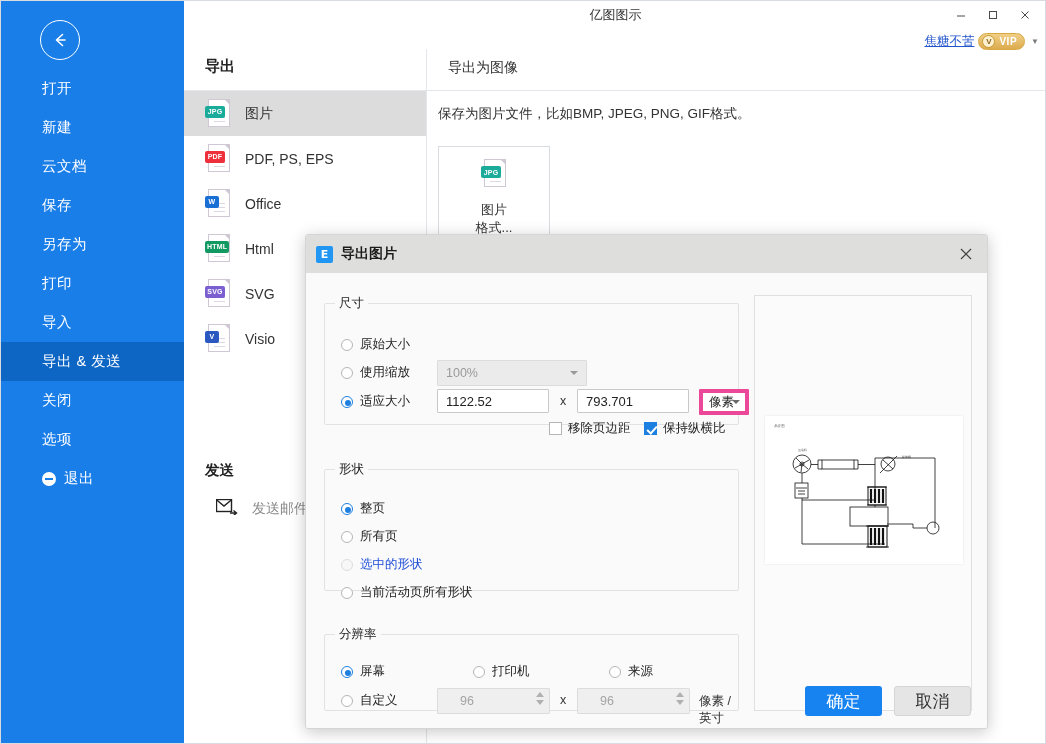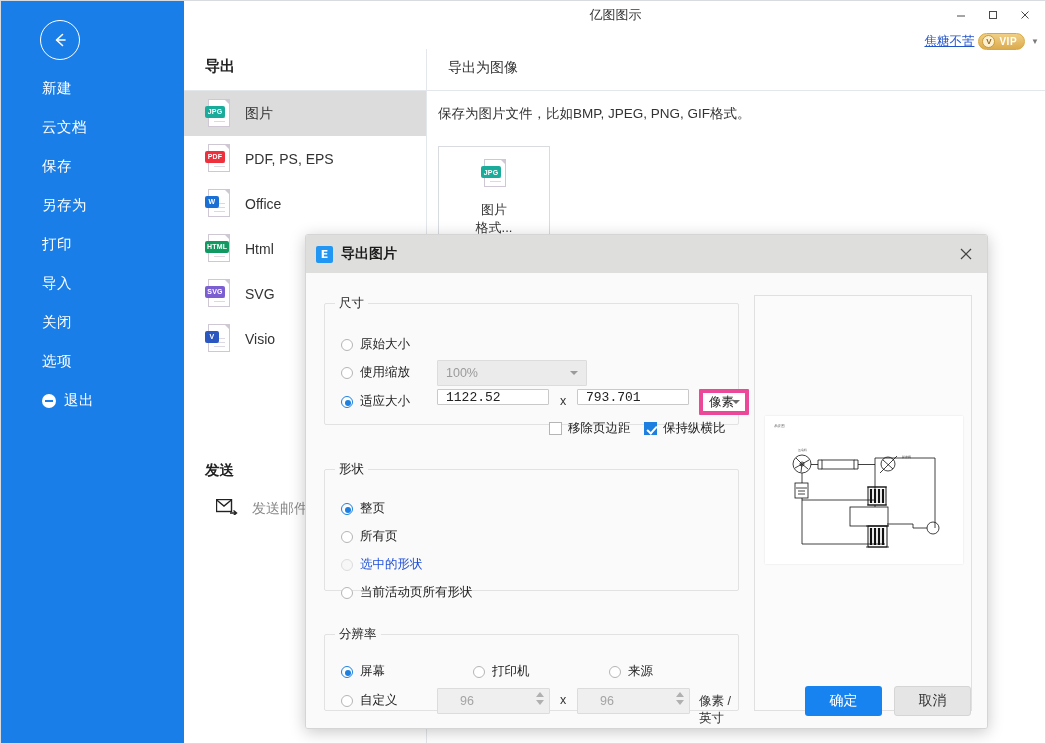--- a/index.html
+++ b/index.html
@@ -284,23 +284,23 @@
   .chk.on::after {
     content: ""; position: absolute; left: 4px; top: 1px;
     width: 4px; height: 8px;
     border: solid #ffffff; border-width: 0 2px 2px 0;
     transform: rotate(42deg);
   }
   .clbl { margin-left: 6px; font-size: 12.5px; color: #222222; }
 
   .txtin {
     border: 1px solid #c9c9c9; background: #ffffff;
-    height: 16px; font-size: 13px; color: #222;
+    height: 24px; font-size: 13px; color: #222;
     padding: 0 8px; border-radius: 1px;
-    font-family: Liberation Mono, monospace;
+    font-family: Liberation Sans, sans-serif;
   }
   .selbox {
     height: 26px; border: 1px solid #dcdcdc; background: #ebebeb;
     display: flex; align-items: center;
     font-size: 12.5px; color: #9a9a9a;
     padding: 0 8px; border-radius: 1px; position: relative;
   }
   .selbox .car {
     position: absolute; right: 8px; top: 50%; margin-top: -2px;
     width: 0; height: 0;
@@ -358,57 +358,63 @@
     position: absolute; left: 9px; top: 8px;
     font-size: 3.4px; color: #666; letter-spacing: .2px;
   }
   .dlg-actions {
     position: absolute; right: 16px; bottom: 14px;
     display: flex; gap: 12px;
   }
   .btn {
     width: 77px; height: 30px;
     border-radius: 3px;
-    font-size: 14px;
+    font-size: 17px;
     display: flex; align-items: center; justify-content: center;
     cursor: pointer; border: 1px solid transparent;
   }
   .btn-ok { background: #1683f0; color: #ffffff; }
   .btn-cancel { background: #e5e5e5; color: #333333; border-color: #d5d5d5; }
 </style>
 </head>
 <body>
 
 <div id="app">
 
   <div class="sidebar">
     <div class="back-btn">
       <svg width="20" height="20" viewBox="0 0 20 20" aria-hidden="true">
         <path d="M12.5 4.5 L6.5 10 L12.5 15.5" fill="none" stroke="#ffffff" stroke-width="1.6" stroke-linecap="round" stroke-linejoin="round"></path>
         <line x1="6.8" y1="10" x2="15" y2="10" stroke="#ffffff" stroke-width="1.6" stroke-linecap="round"></line>
       </svg>
     </div>
     <div class="nav-list">
       <div class="nav-item">
+          <span>打开</span>
+        </div>
+      <div class="nav-item">
           <span>新建</span>
         </div>
       <div class="nav-item">
           <span>云文档</span>
         </div>
       <div class="nav-item">
           <span>保存</span>
         </div>
       <div class="nav-item">
           <span>另存为</span>
         </div>
       <div class="nav-item">
           <span>打印</span>
         </div>
       <div class="nav-item">
           <span>导入</span>
+        </div>
+      <div class="nav-item active">
+          <span>导出 &amp; 发送</span>
         </div>
       <div class="nav-item">
           <span>关闭</span>
         </div>
       <div class="nav-item">
           <span>选项</span>
         </div>
       <div class="nav-item exit">
         <span class="exit-icon"></span>
         <span>退出</span>

